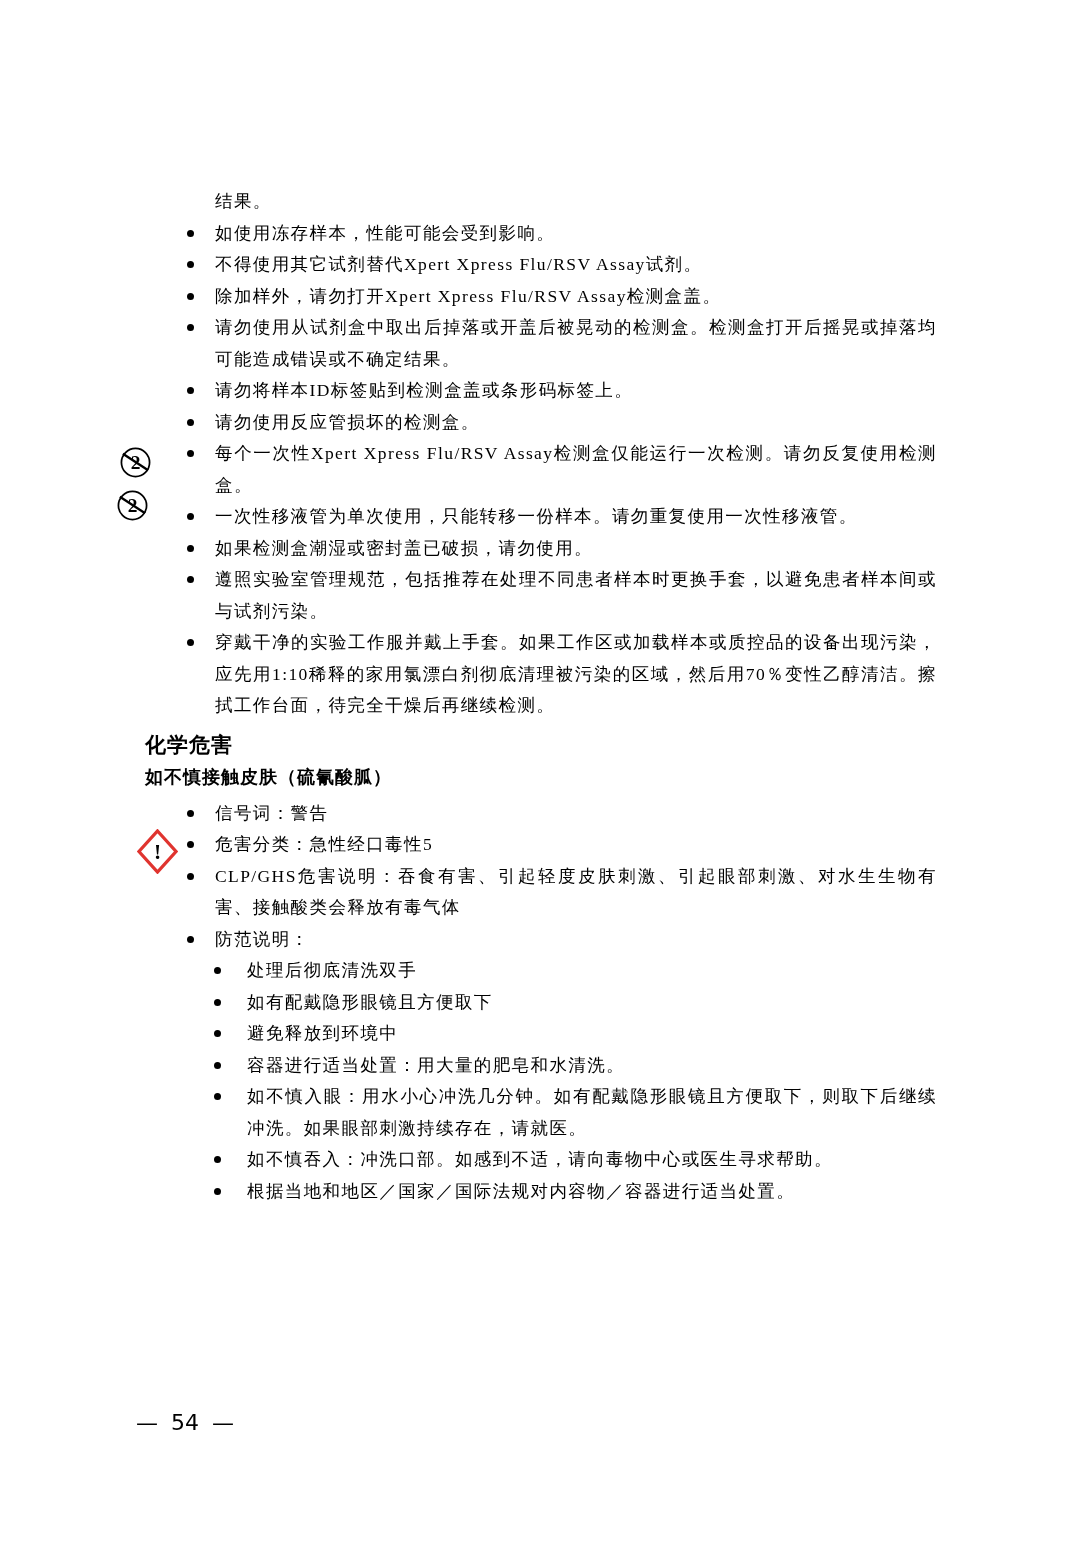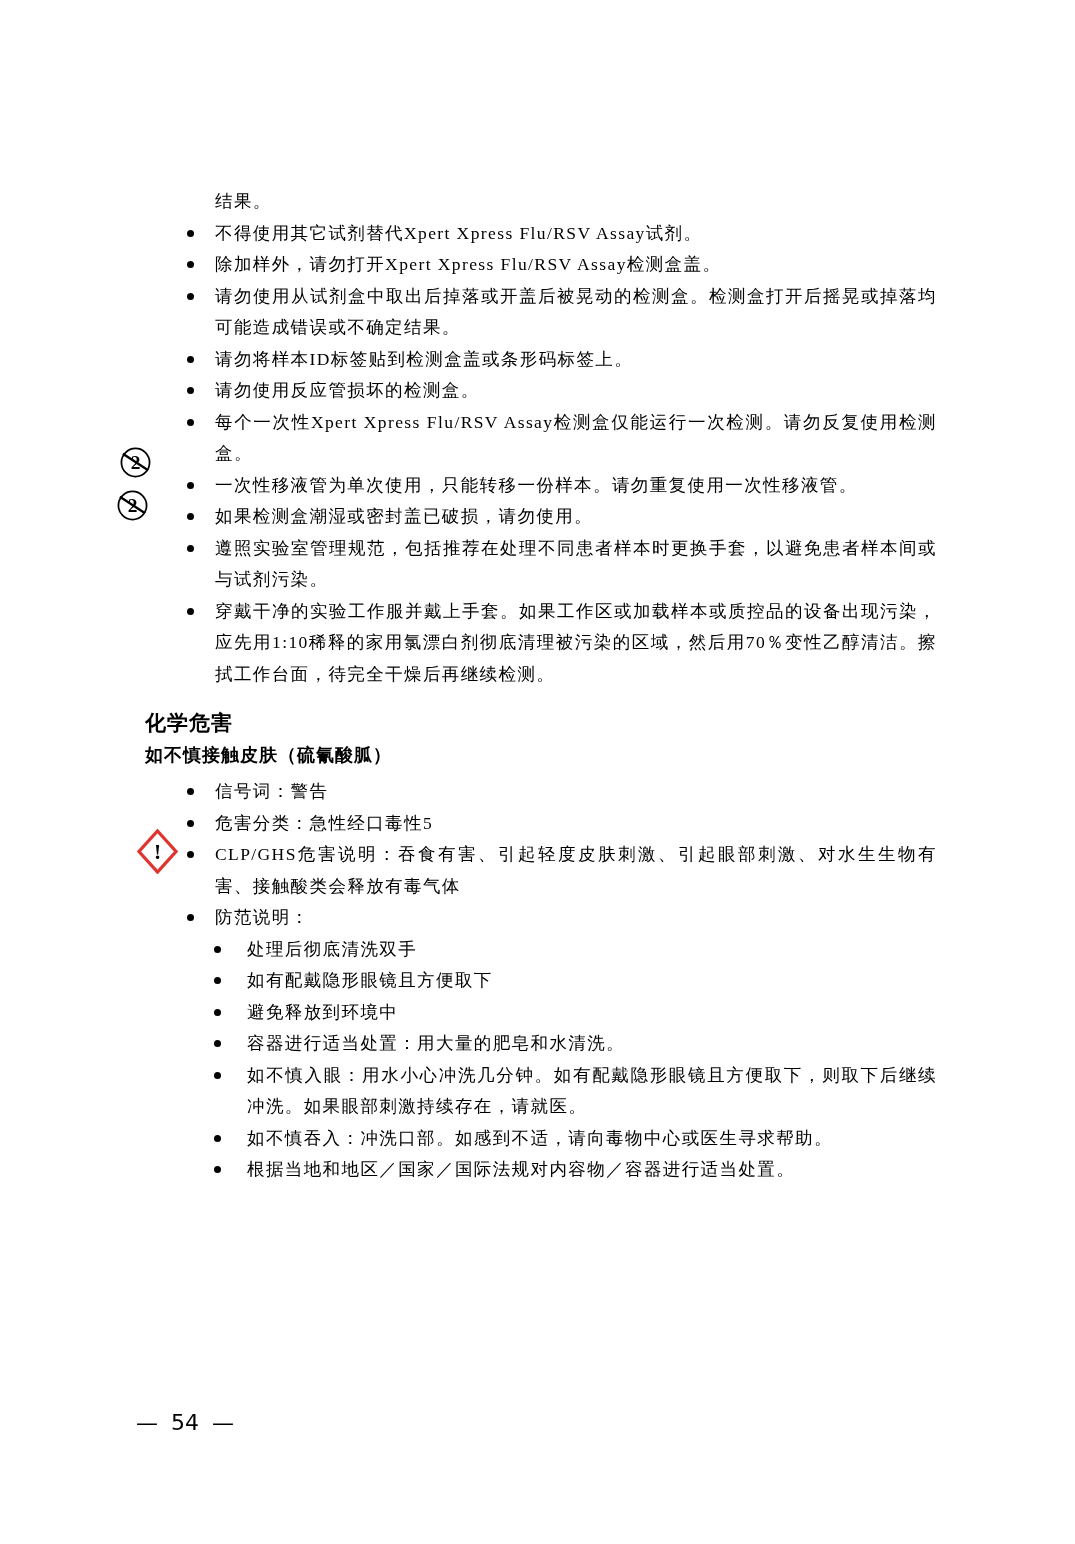--- a/index.html
+++ b/index.html
@@ -29,21 +29,21 @@
     background:#000;
   }
   .li.lv2 { margin-left:67px; }
   .li.lv2 .dotcol { flex:0 0 35px; }
   .li .txt { flex:1 1 auto; text-align:justify; }
   .h1 {
     font-family:"Liberation Sans","DejaVu Sans",sans-serif;
     font-weight:bold;
     font-size:21px; letter-spacing:1px;
     line-height:34px;
-    margin-top:16px;
+    margin-top:6px;
   }
   .h2 {
     font-family:"Liberation Sans","DejaVu Sans",sans-serif;
     font-weight:bold;
     font-size:18px; letter-spacing:1px;
     line-height:30px;
     margin-bottom:6px;
   }
   .margin-icon { position:absolute; }
   .no-reuse-1 { left:119px; top:446px; }
@@ -79,20 +79,24 @@
     <text x="21" y="31" text-anchor="middle" font-size="22" font-weight="bold" fill="#000">!</text>
   </svg>
 
   <div class="content">
 
     <div class="li">
       <span class="dotcol"></span>
       <span class="txt">结果。</span>
     </div>
 
+    <div class="li">
+      <span class="dotcol dot"></span>
+      <span class="txt">如使用冻存样本，性能可能会受到影响。</span>
+    </div>
     <div class="li">
       <span class="dotcol dot"></span>
       <span class="txt">不得使用其它试剂替代Xpert Xpress Flu/RSV Assay试剂。</span>
     </div>
     <div class="li">
       <span class="dotcol dot"></span>
       <span class="txt">除加样外，请勿打开Xpert Xpress Flu/RSV Assay检测盒盖。</span>
     </div>
     <div class="li">
       <span class="dotcol dot"></span>

